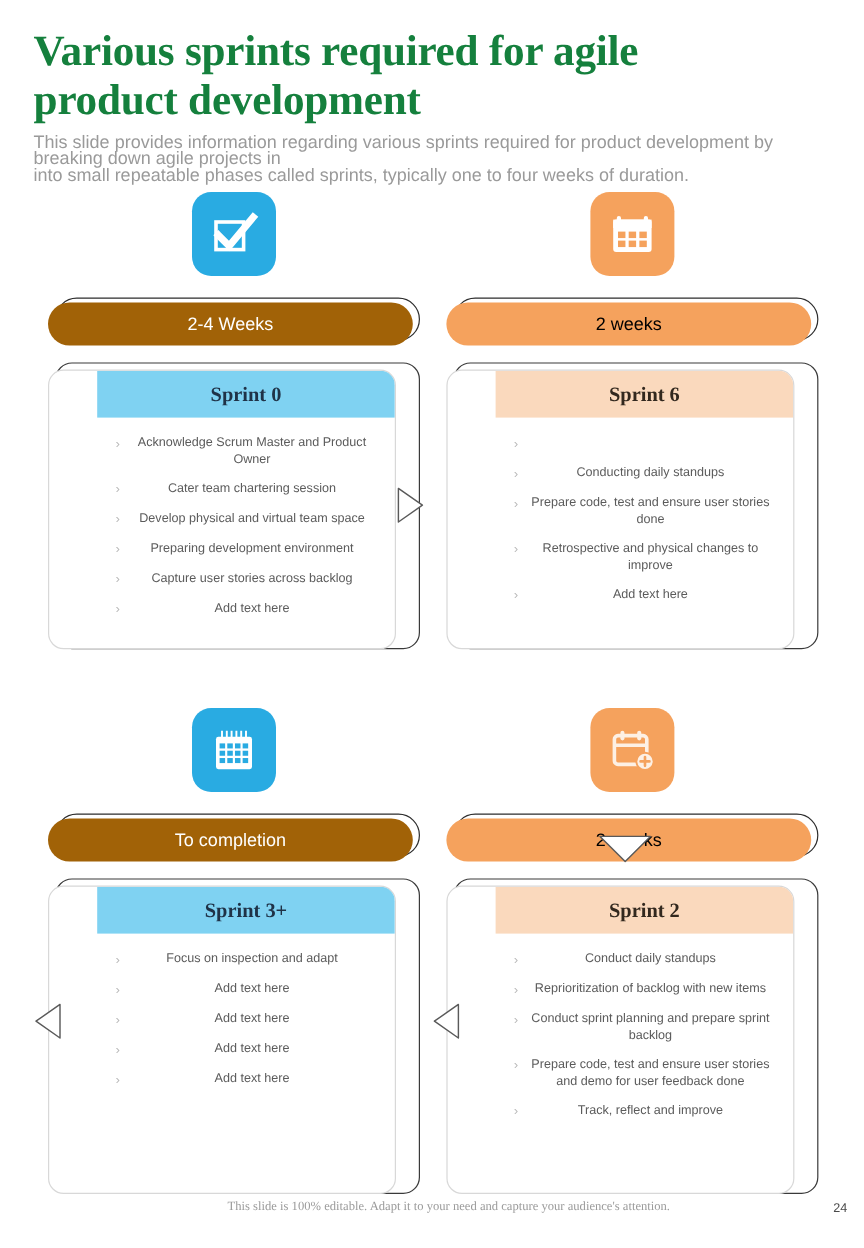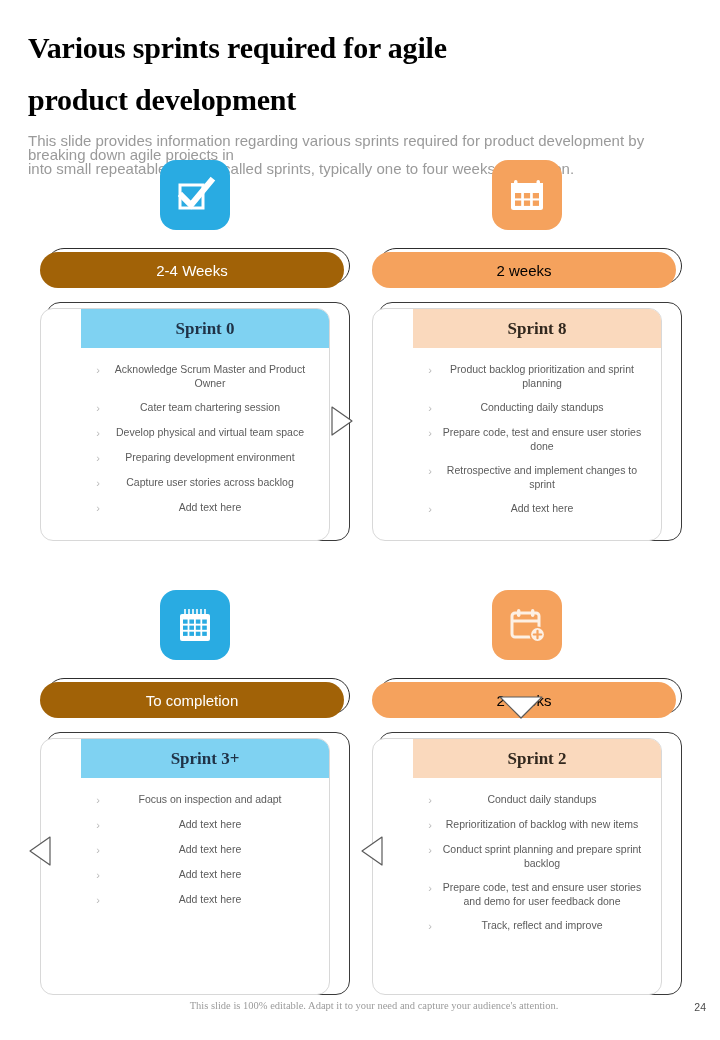--- a/index.html
+++ b/index.html
@@ -25,23 +25,23 @@
   
   .header {
     position: absolute;
     left: 28px;
     top: 22px;
     width: 664px;
   }
   .page-title {
     font-family: "Liberation Serif", serif;
     font-weight: bold;
-    font-size: 30px;
-    line-height: 52px;
-    color: #000000;
+    font-size: 36px;
+    line-height: 41px;
+    color: #15803d;
     letter-spacing: -0.2px;
     margin: 0;
     white-space: pre-line;
   }
   .page-subtitle {
     margin: 8px 0 0 0;
     font-family: "Liberation Sans", sans-serif;
     font-size: 15px;
     line-height: 14px;
     color: #9a9a9a;
@@ -301,37 +301,36 @@
       </div>
 
       <div class="pill-wrap">
         <div class="pill-outline"></div>
         <div class="pill orange">2 weeks</div>
       </div>
 
       <div class="card-wrap">
         <div class="card-outline"></div>
         <div class="card">
-          <div class="card-head orange">Sprint 8</div>
+          <div class="card-head orange">Sprint 6</div>
           <div class="card-body tall">
             <div class="bullet">
               <span class="bullet-chev">›</span>
-              <span class="bullet-text">Product backlog prioritization and sprint planning</span>
             </div>
             <div class="bullet">
               <span class="bullet-chev">›</span>
               <span class="bullet-text">Conducting daily standups</span>
             </div>
             <div class="bullet">
               <span class="bullet-chev">›</span>
               <span class="bullet-text">Prepare code, test and ensure user stories done</span>
             </div>
             <div class="bullet">
               <span class="bullet-chev">›</span>
-              <span class="bullet-text">Retrospective and implement changes to sprint</span>
+              <span class="bullet-text">Retrospective and physical changes to improve</span>
             </div>
             <div class="bullet">
               <span class="bullet-chev">›</span>
               <span class="bullet-text">Add text here</span>
             </div>
           </div>
         </div>
       </div>
     </div>
 

